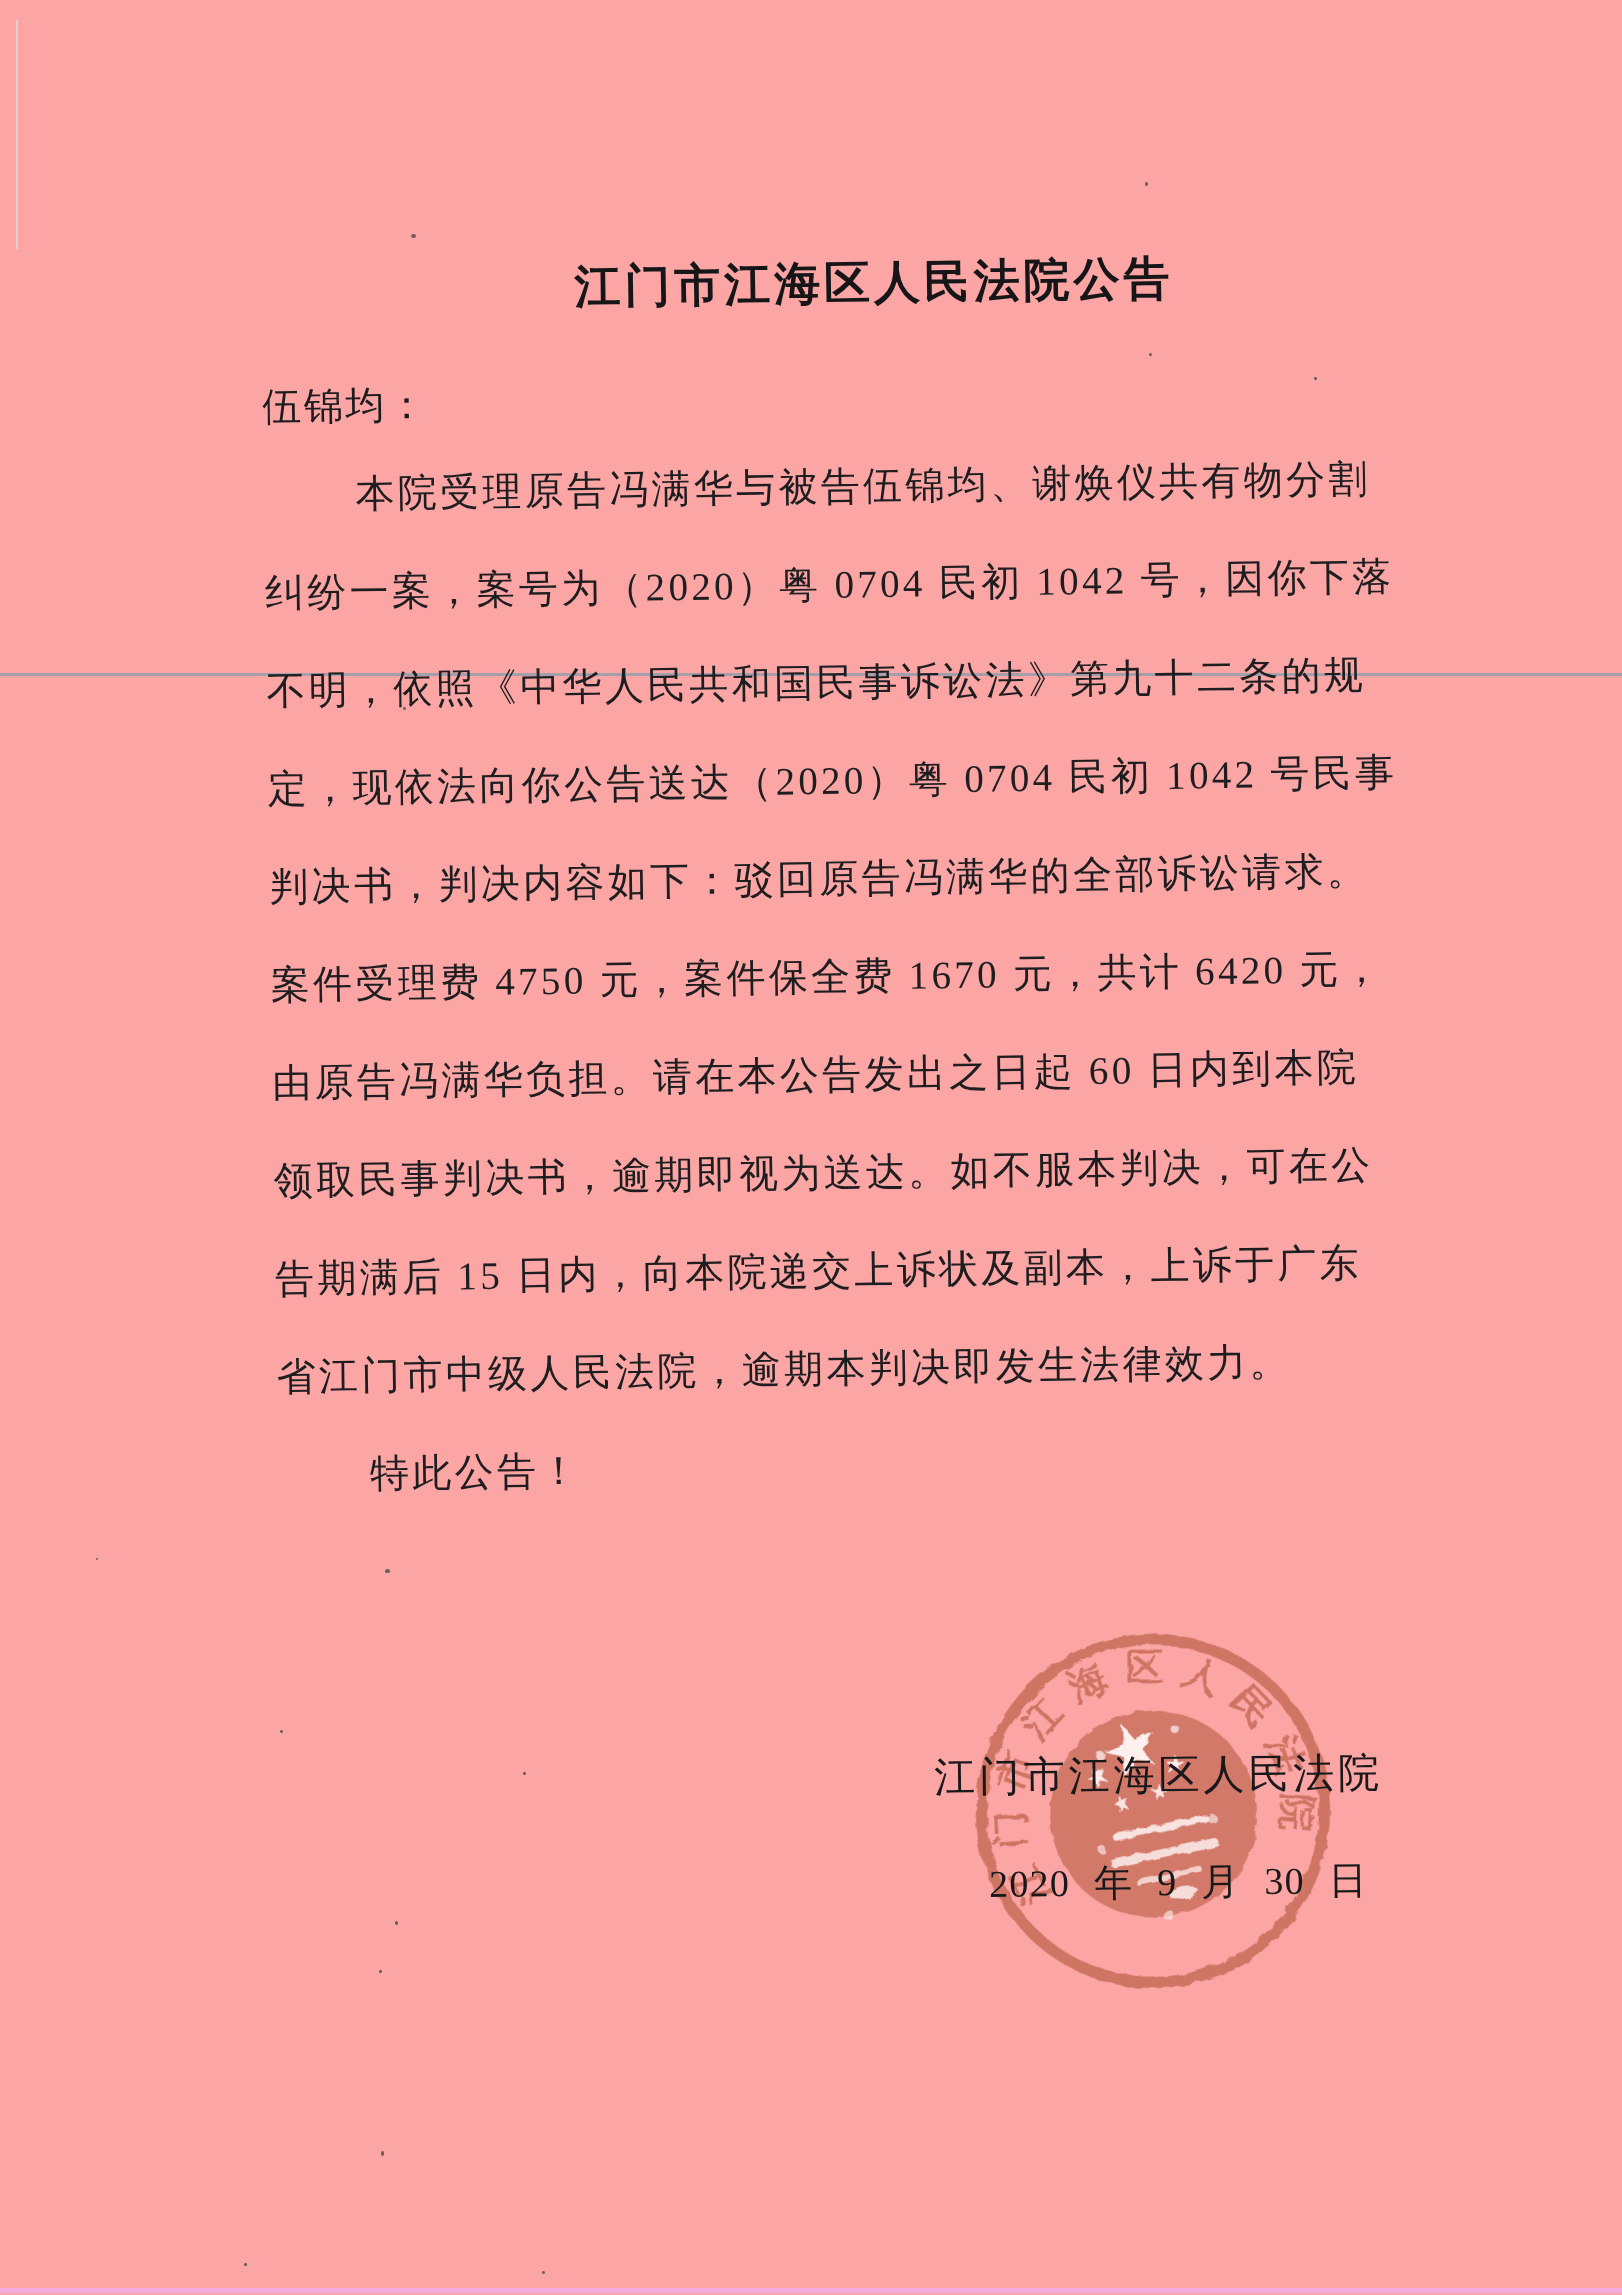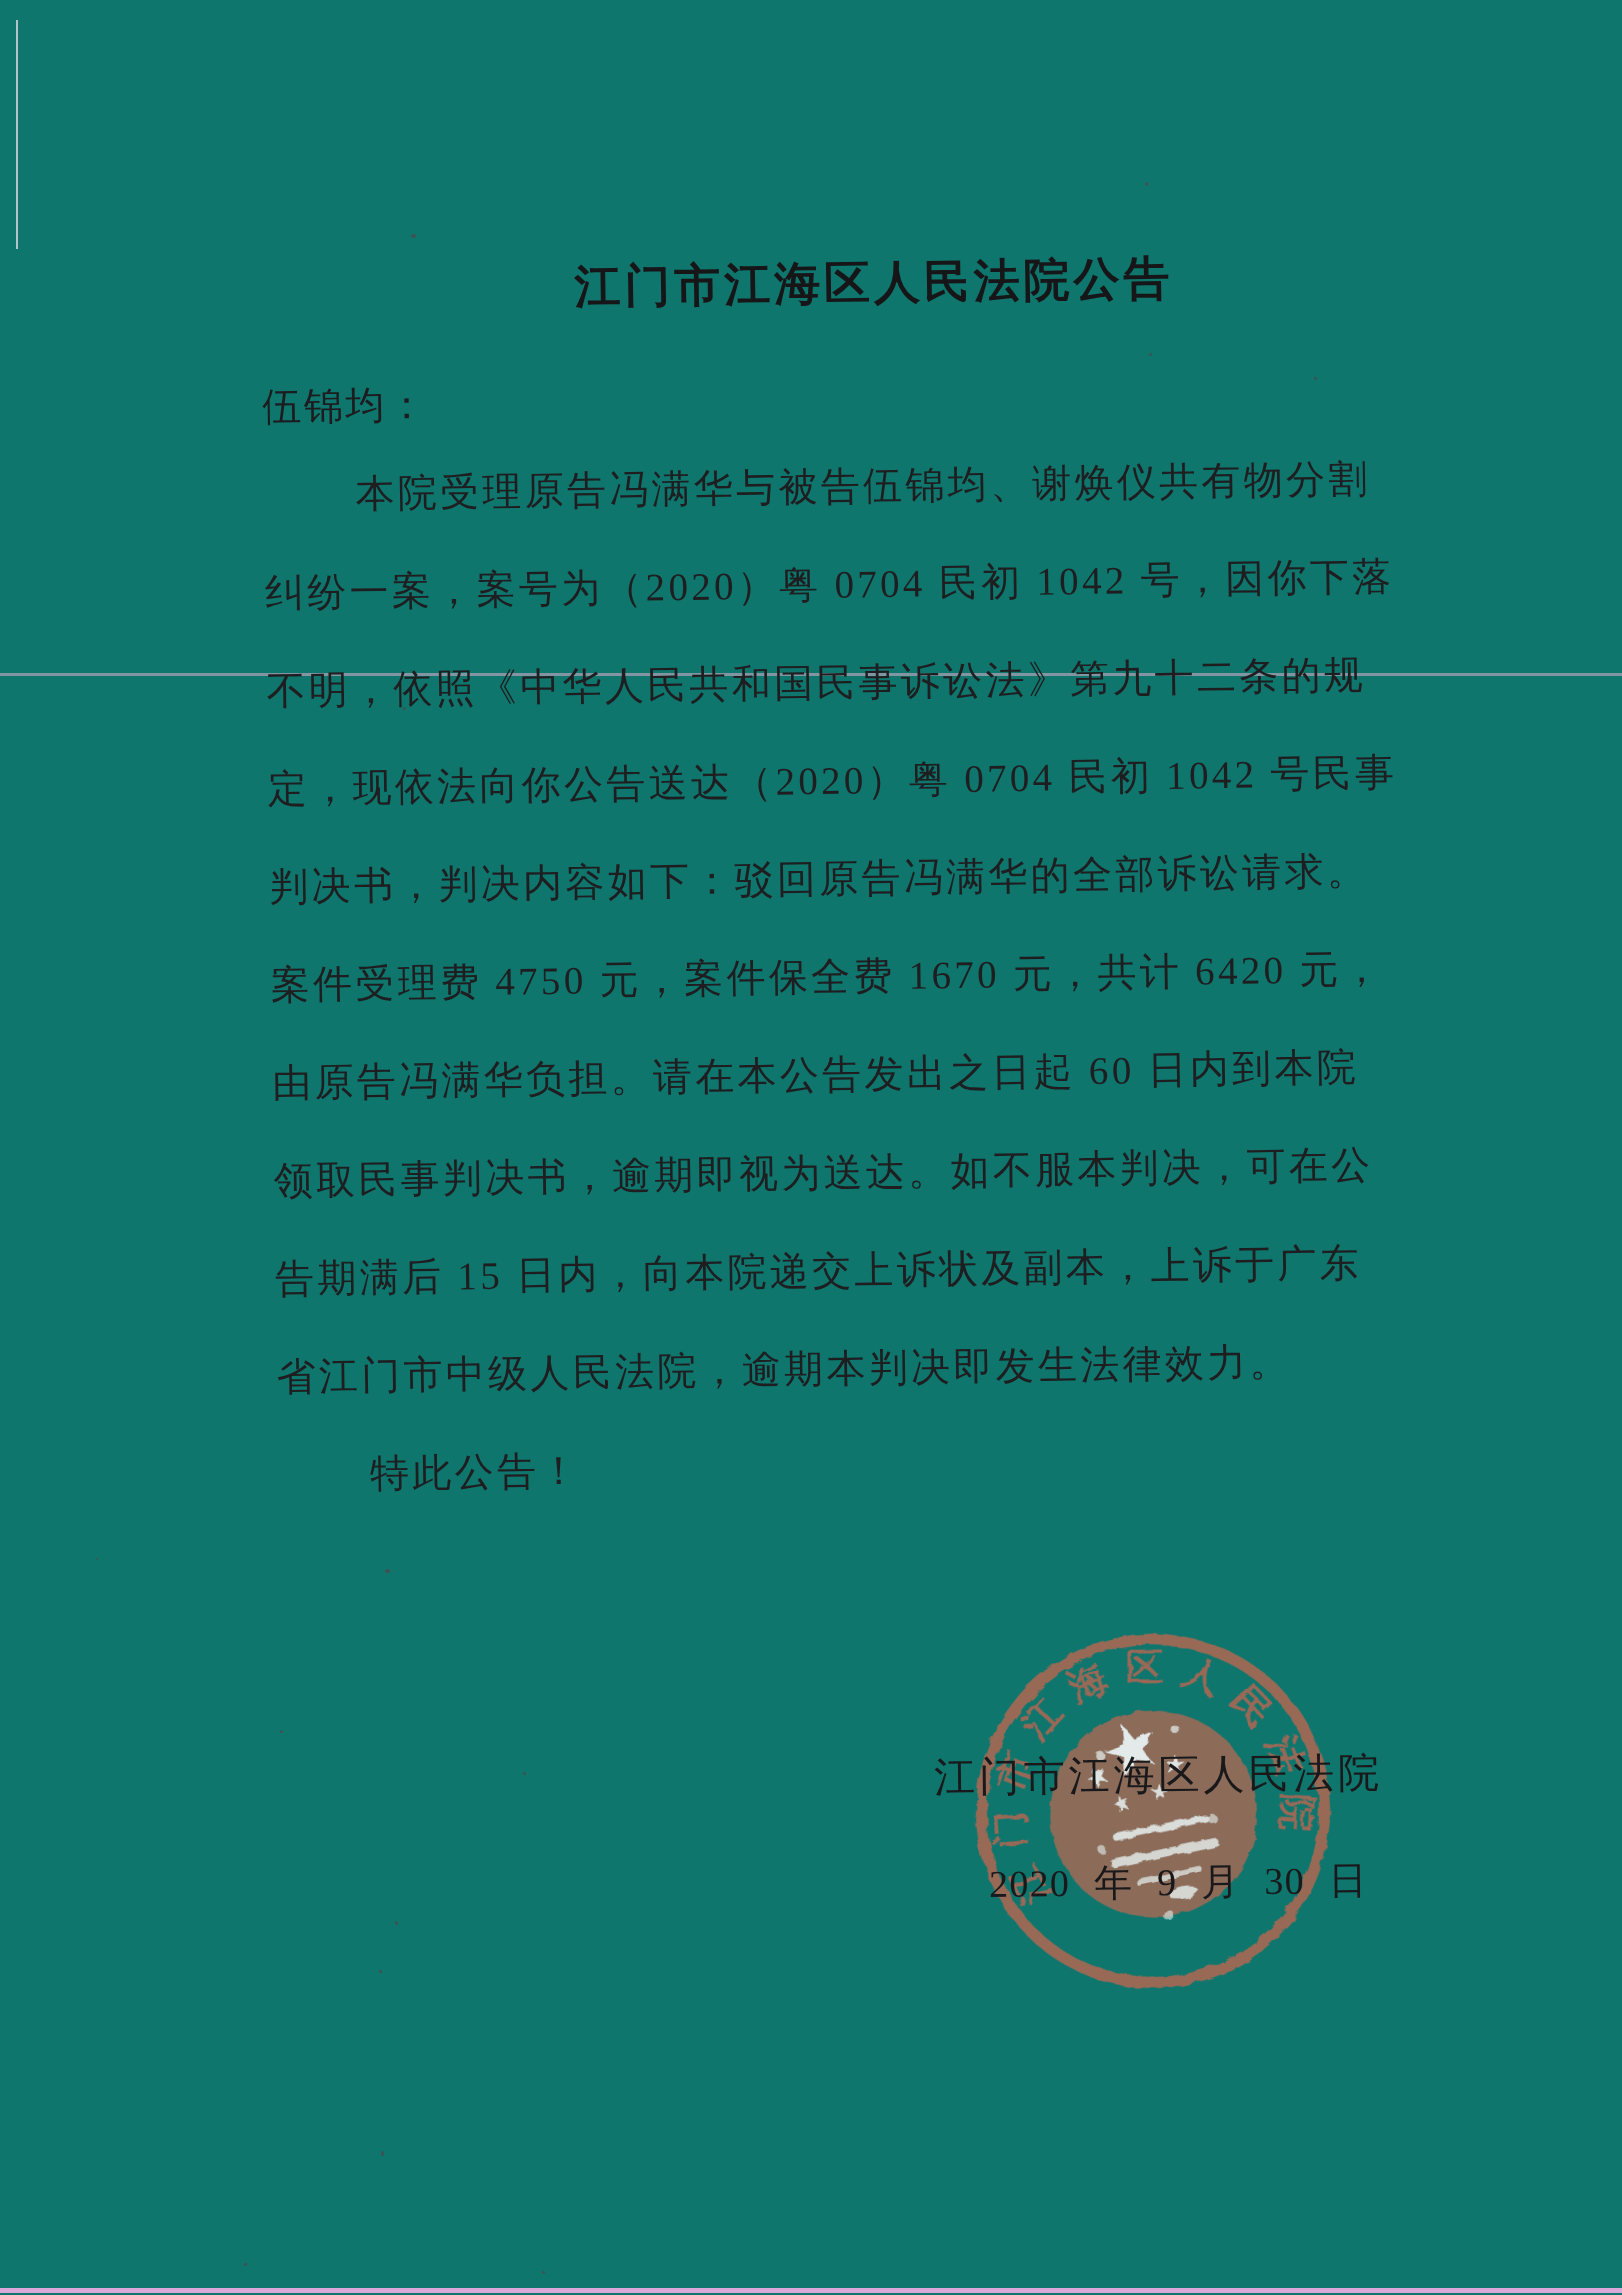--- a/index.html
+++ b/index.html
@@ -1,17 +1,17 @@
 <!DOCTYPE html>
 <html style="font-size:10.5px"><head>
 <meta charset="utf-8">
 <style>
   html,body{margin:0;padding:0;background:#e8e8e8;}
   .page{
-    position:relative;width:1622px;height:2295px;background:#0f766e;overflow:hidden;
+    position:relative;width:1622px;height:2295px;background:#fca5a5;overflow:hidden;
     font-family:"Liberation Serif","DejaVu Serif",serif;color:#1c1c1e;
   }
   
   .content{
     position:absolute;left:260px;top:253px;width:1115px;z-index:2;
     transform:rotate(-0.85deg);transform-origin:50% 0;
   }
   .title{
     text-align:center;font-size:46px;font-weight:bold;letter-spacing:3.9px;
     white-space:nowrap;transform:translateX(56px);color:#161618;

